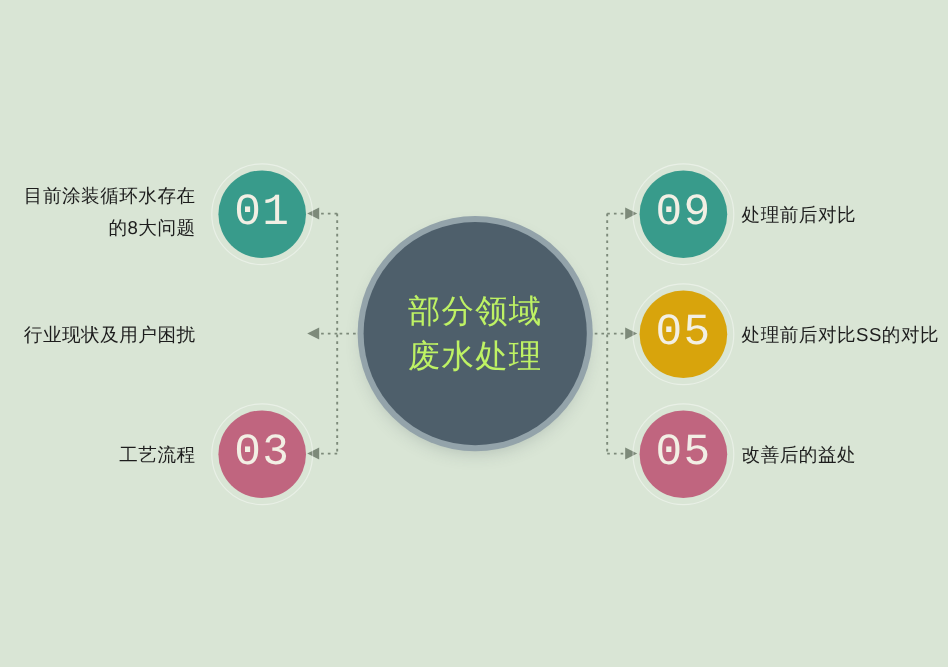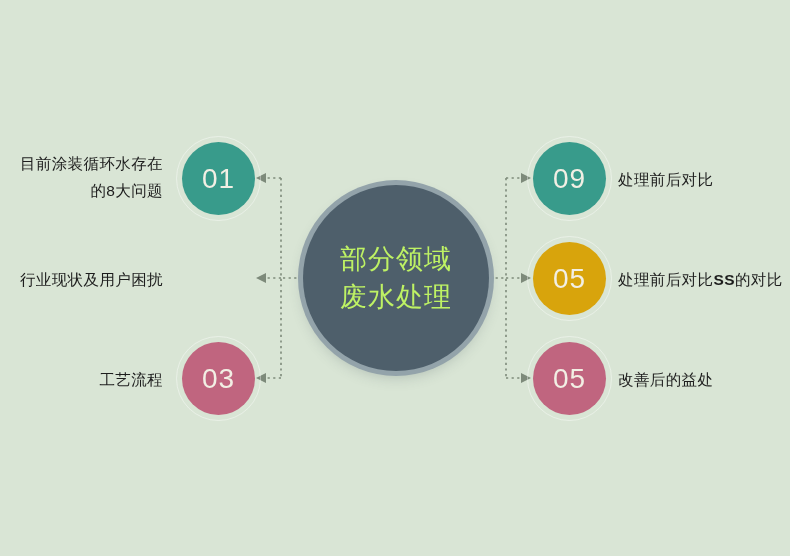--- a/index.html
+++ b/index.html
@@ -73,24 +73,25 @@
     top: -6px;
     right: -6px;
     bottom: -6px;
     border-radius: 50%;
     border: 1.5px solid rgba(255,255,255,0.42);
   }
   .node-num {
     position: relative;
     z-index: 2;
     color: #f2efe4;
-    font-size: 28px;
+    font-size: 37px;
     font-weight: 300;
     letter-spacing: 1px;
     line-height: 1;
+    font-family: Liberation Mono, monospace;
   }
   .n-teal   { background: #389b8b; }
   .n-gold   { background: #d8a40c; }
   .n-rose   { background: #c0657f; }
 
   
   #node-01 { left: 182px; top: 142px; }
   #node-02 { left: 182px; top: 242px; }
   #node-03 { left: 182px; top: 342px; }
   #node-04 { left: 533px; top: 142px; }
@@ -114,21 +115,21 @@
     left: 618px;
     text-align: left;
     width: 180px;
   }
   #label-01 { top: 150px; }
   #label-02 { top: 266px; }
   #label-03 { top: 366px; }
   #label-04 { top: 166px; }
   #label-05 { top: 266px; }
   #label-06 { top: 366px; }
-  .label b { font-weight: bold; }
+  .label b { font-weight: normal; }
 </style>
 </head>
 <body>
 
 <div id="canvas">
 
   <svg id="connectors" viewBox="0 0 790 556" width="790" height="556">
     <g stroke="#7d8a7a" stroke-width="1.6" fill="none" stroke-dasharray="2.2 3.4" stroke-linecap="butt">
 
       <line x1="281" y1="178" x2="281" y2="378"></line>

